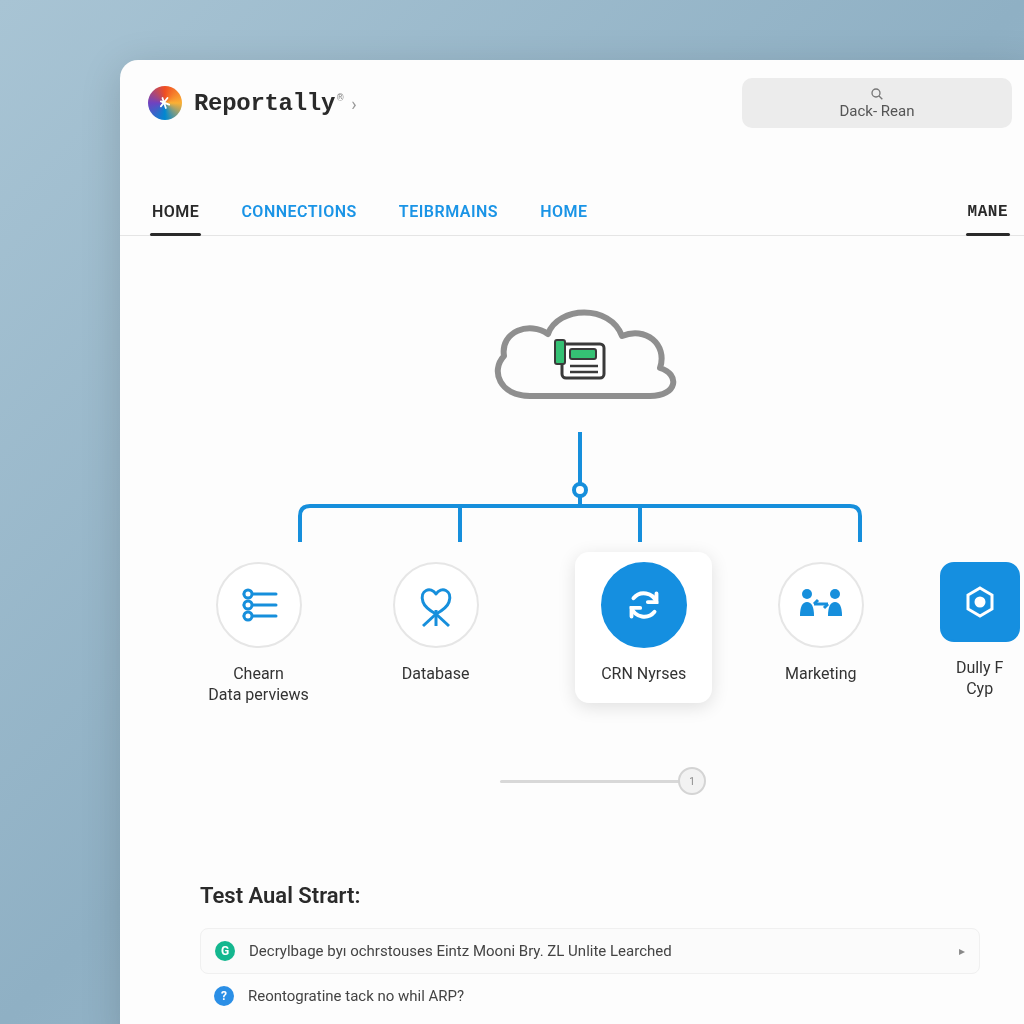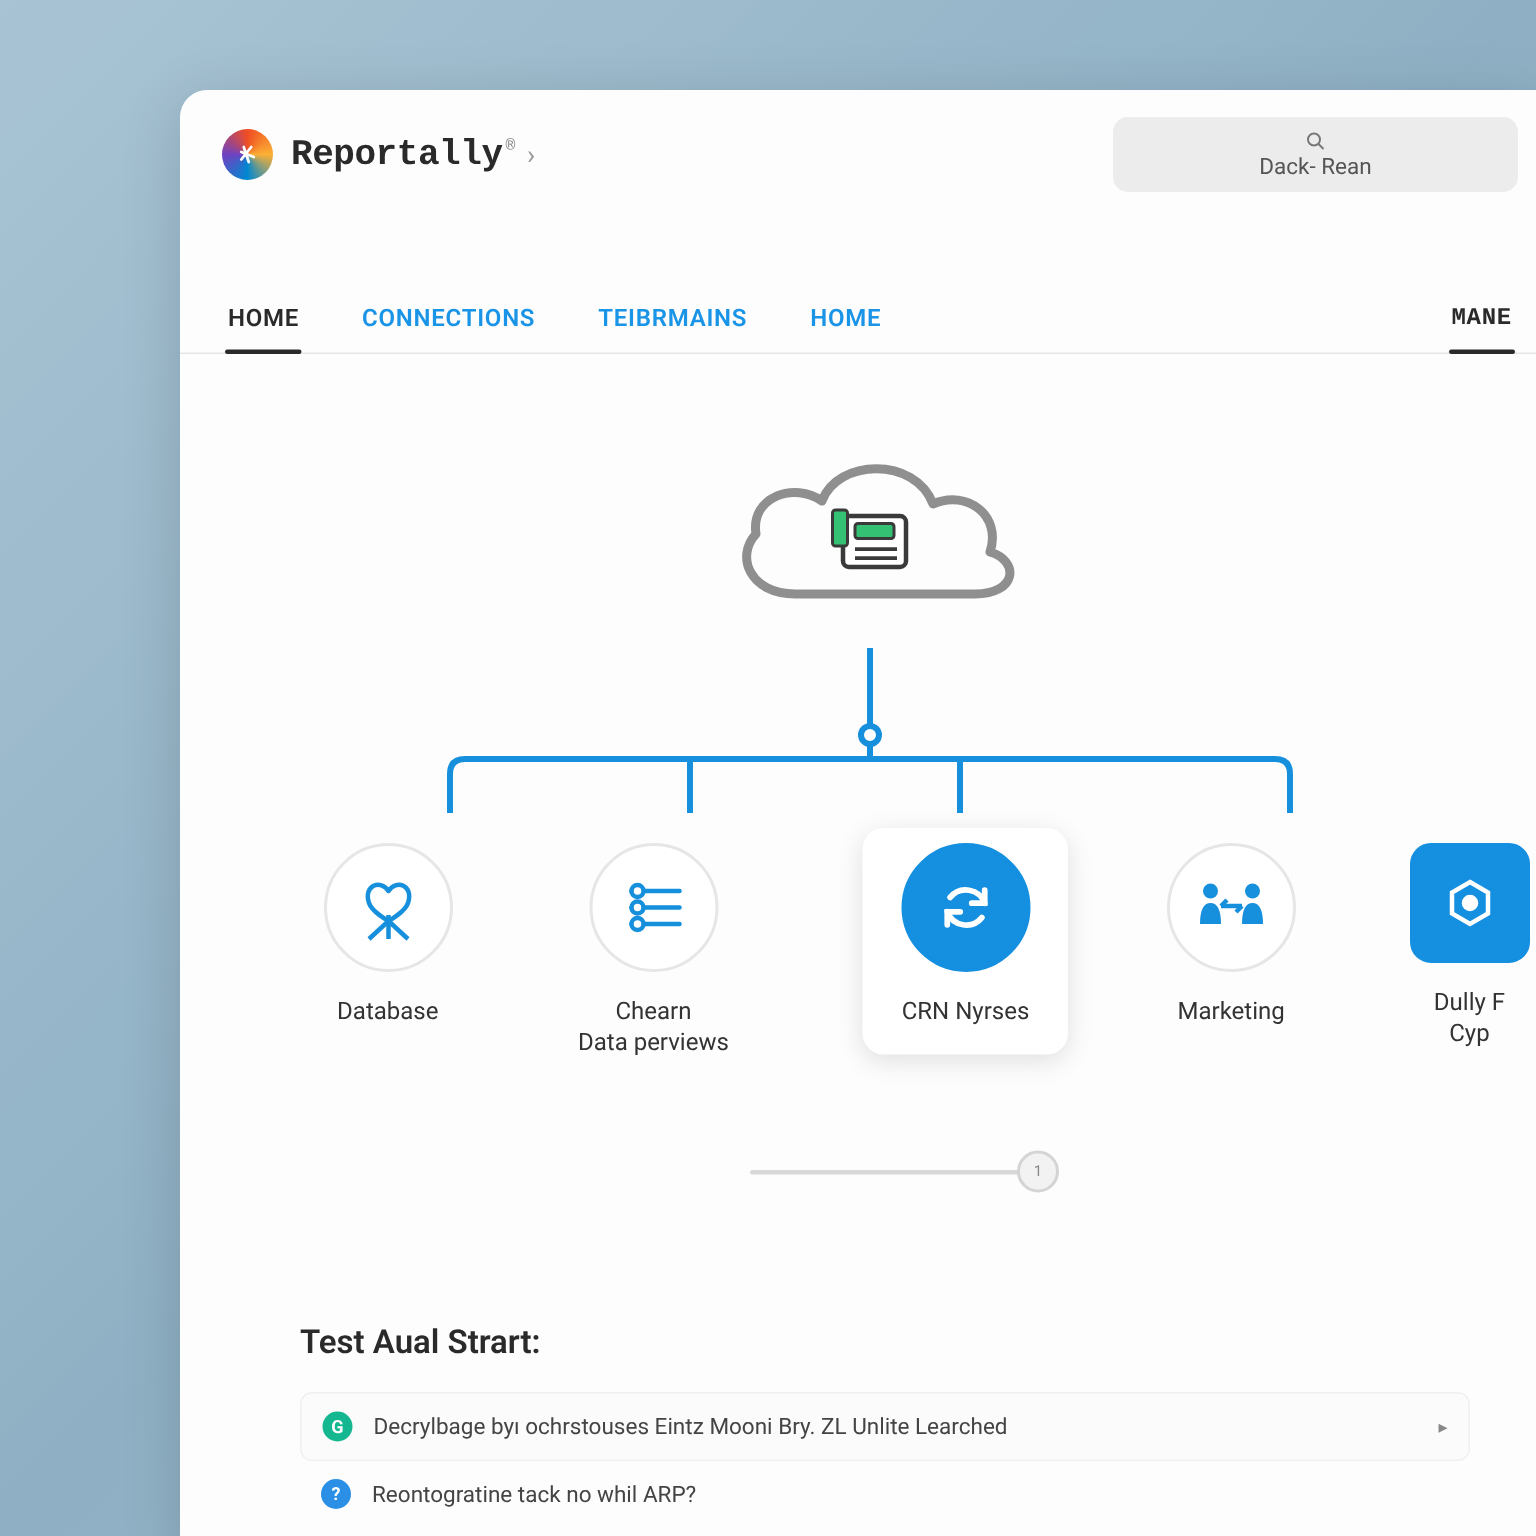--- a/index.html
+++ b/index.html
@@ -295,43 +295,43 @@
         <path d="M80 110 L80 84 Q80 74 90 74 L630 74 Q640 74 640 84 L640 110"></path>
         <line x1="240" y1="74" x2="240" y2="110"></line>
         <line x1="420" y1="74" x2="420" y2="110"></line>
       </g>
     </svg>
 
     <div class="cards-row">
 
       <div class="node">
         <div class="iconring">
-          <svg width="50" height="50" viewBox="0 0 50 50" fill="none" stroke="#168fdc" stroke-width="3" stroke-linejoin="round">
-            <path d="M25 14 C20 6 8 10 12 22 C14 28 25 34 25 34 C25 34 36 28 38 22 C42 10 30 6 25 14 Z"></path>
-            <line x1="25" y1="30" x2="25" y2="46"></line>
-            <line x1="25" y1="34" x2="12" y2="46"></line>
-            <line x1="25" y1="34" x2="38" y2="46"></line>
-          </svg>
-        </div>
-        <div class="node-label">Database</div>
-      </div>
-
-      <div class="node">
-        <div class="iconring">
           <svg width="50" height="50" viewBox="0 0 50 50" fill="none" stroke="#168fdc" stroke-width="3" stroke-linecap="round">
             <line x1="10" y1="14" x2="42" y2="14"></line>
               <circle cx="14" cy="14" r="4" fill="#fff"></circle>
             <line x1="10" y1="25" x2="42" y2="25"></line>
               <circle cx="14" cy="25" r="4" fill="#fff"></circle>
             <line x1="10" y1="36" x2="42" y2="36"></line>
               <circle cx="14" cy="36" r="4" fill="#fff"></circle>
           </svg>
         </div>
         <div class="node-label" style="white-space:pre-line">Chearn
 Data perviews</div>
+      </div>
+
+      <div class="node">
+        <div class="iconring">
+          <svg width="50" height="50" viewBox="0 0 50 50" fill="none" stroke="#168fdc" stroke-width="3" stroke-linejoin="round">
+            <path d="M25 14 C20 6 8 10 12 22 C14 28 25 34 25 34 C25 34 36 28 38 22 C42 10 30 6 25 14 Z"></path>
+            <line x1="25" y1="30" x2="25" y2="46"></line>
+            <line x1="25" y1="34" x2="12" y2="46"></line>
+            <line x1="25" y1="34" x2="38" y2="46"></line>
+          </svg>
+        </div>
+        <div class="node-label">Database</div>
       </div>
 
       <div class="node selected">
         <div class="iconring filled">
           <svg width="48" height="48" viewBox="0 0 50 50" fill="none" stroke="#fff" stroke-width="4" stroke-linecap="round">
             <path d="M14 18 A14 14 0 0 1 38 22"></path>
             <polyline points="38,13 38,22 29,22" fill="none"></polyline>
             <path d="M36 32 A14 14 0 0 1 12 28"></path>
             <polyline points="12,37 12,28 21,28" fill="none"></polyline>
           </svg>

